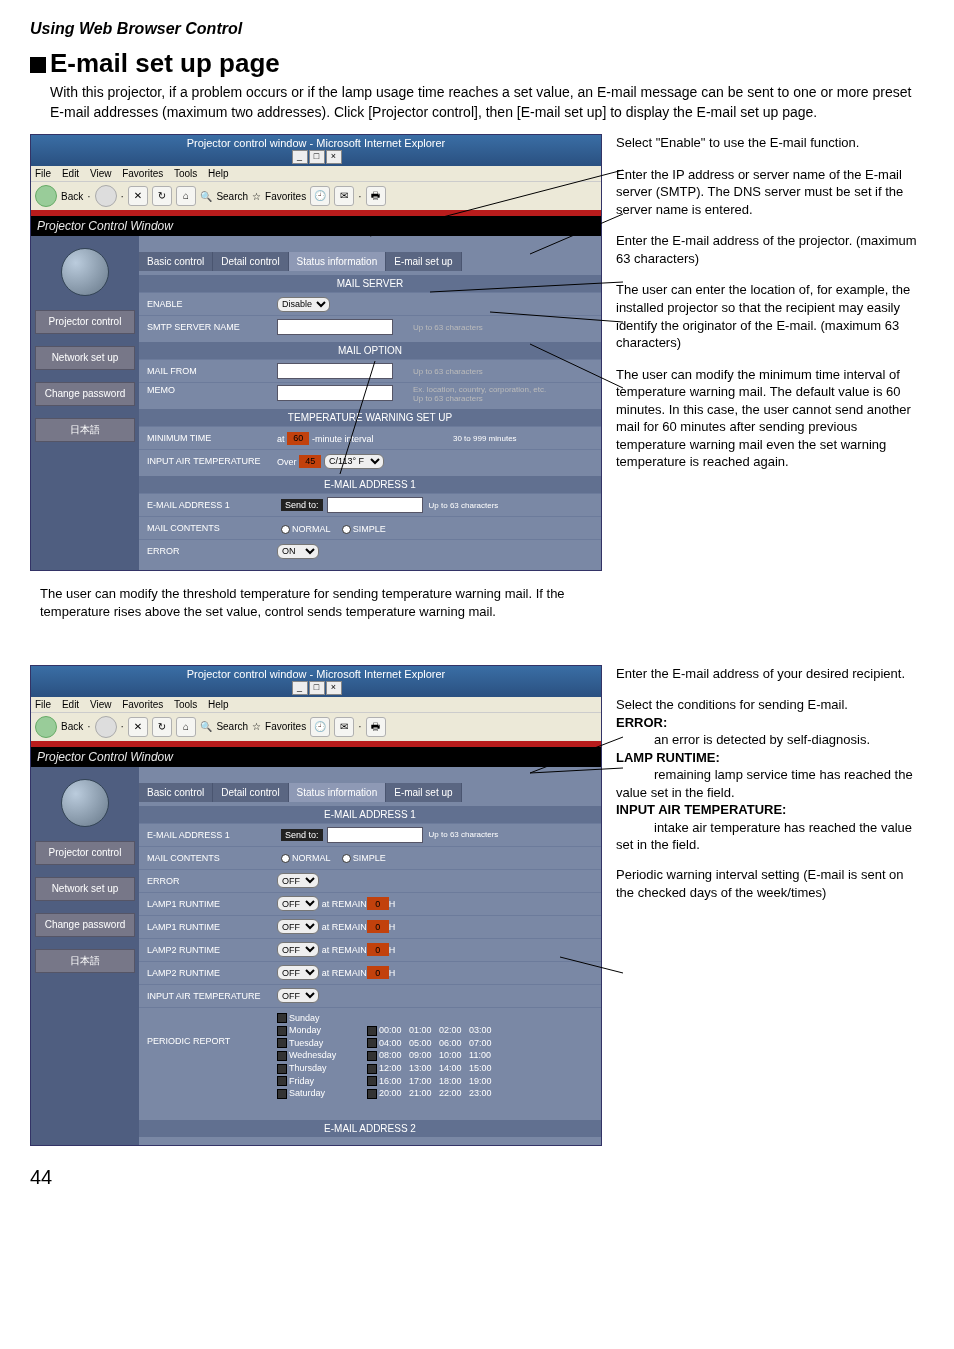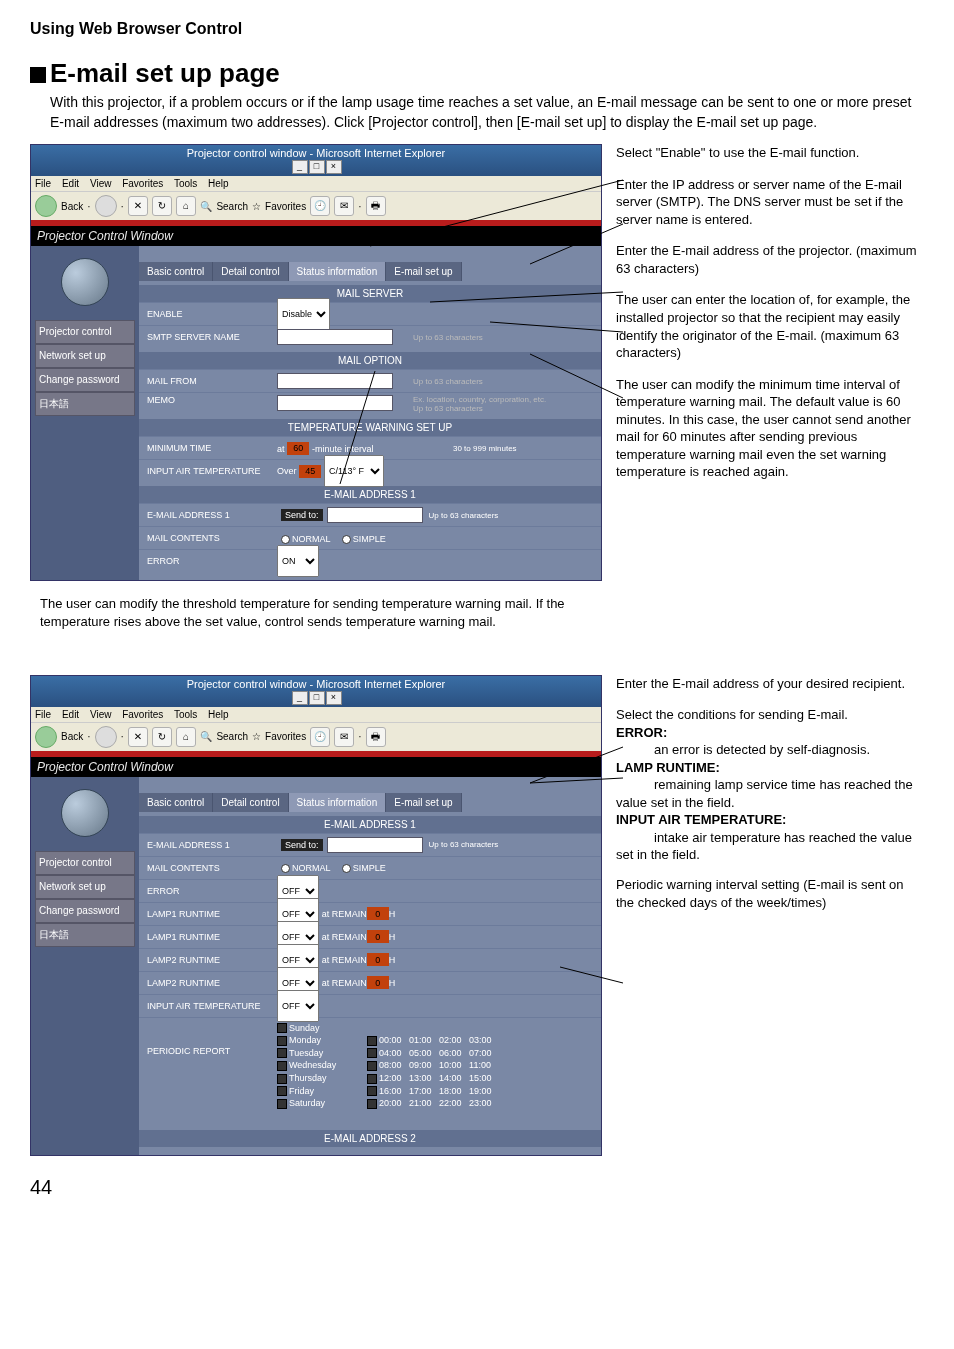--- a/index.html
+++ b/index.html
@@ -6,21 +6,22 @@
     font-family: Arial, sans-serif;
     margin: 0;
     padding: 20px 30px;
     width: 894px;
     font-size: 13px;
     color: #000;
   }
   .section-title {
     font-weight: bold;
     font-size: 16px;
-    margin-bottom: 20px;
+    margin-bottom: 10px;
+    font-style: italic;
   }
   h1 {
     font-size: 26px;
     margin: 5px 0 4px 0;
   }
   .square { display:inline-block; width:16px; height:16px; background:#000; margin-right:4px; vertical-align:middle; }
   .intro { margin: 0 0 12px 20px; line-height:1.4; font-size:14px; }
   .page-num { font-size:20px; margin-top:20px; }
 
   .browser-frame {
@@ -57,35 +58,35 @@
     gap:4px;
   }
   .tb-btn { display:inline-block; width:18px; height:18px; border:1px solid #b0b0b0; border-radius:3px; background:#f5f5f2; text-align:center; line-height:17px; }
   .tb-back { width:20px;height:20px; border-radius:50%; background:#9c9; border:1px solid #6a6;}
   .tb-fwd { width:20px;height:20px; border-radius:50%; background:#ddd; border:1px solid #aaa;}
 
   .pcw-caption { background:#000; color:#e8e8e8; padding:3px 6px; font-style:italic; font-size:12px;}
   .pcw-body { display:flex; background:#4f5e80; }
   .sidebar { width:100px; padding:6px 4px; }
   .globe { width:46px; height:46px; border-radius:50%; background:radial-gradient(circle at 30% 30%,#bcd,#678); margin:6px auto 14px; border:1px solid #345;}
-  .side-tab { background:#778; color:#fff; font-size:10px; padding:5px 3px; margin-bottom:0; text-align:left; border:1px solid #556; line-height:1.2;}
+  .side-tab { background:#778; color:#fff; font-size:10px; padding:5px 3px; margin-bottom:12px; text-align:center; border:1px solid #556; line-height:1.2;}
   .side-tab-lang { font-family: 'MS PGothic', sans-serif; }
 
   .main-area { flex:1; background:#7a88a5; padding:16px 0 8px 0;}
   .tab-row { display:flex; }
   .top-tab { background:#5a6682; color:#fff; font-size:10px; padding:4px 8px; border-right:1px solid #4a5570; }
   .top-tab.active { background:#8e99b5; }
 
   .section-header { background:#617090; color:#fff; text-align:center; padding:3px; font-size:10px; margin-top:4px;}
   .form-row { display:flex; align-items:center; background:#7a88a5; border-top:1px solid #6c7b9b; height:22px;}
   .form-row .lbl { width:130px; padding-left:8px; color:#fff; font-size:9px;}
   .form-row .ctrl { flex:0 0 auto; width:130px; }
   .form-row .hint { flex:1; color:#bbb; font-size:8px; padding-left:6px;}
   input.tiny { width:110px; height:12px; font-size:9px; border:1px solid #556; background:#fff;}
-  select.tiny { font-size:9px; height:32px;}
+  select.tiny { font-size:9px; height:15px;border-radius:6px;}
   input.micro { width:18px; height:11px; font-size:9px; background:#c2410c; border:none; text-align:center;}
   .inline-txt { color:#fff; font-size:9px;}
   .blk { background:#222; color:#fff; font-size:9px; padding:1px 4px; margin:0 4px;}
   .radio-dot { display:inline-block; width:7px; height:7px; border-radius:50%; background:#fff; border:1px solid #333; margin-right:2px; vertical-align:middle;}
 
   .diagram-wrap { display:flex; align-items:flex-start; gap:0; }
   .callouts { flex:1; padding-left:14px; font-size:13px; line-height:1.35;}
   .callouts p { margin: 0 0 14px 0;}
   .below-caption { margin-top:14px; font-size:13px; line-height:1.4; max-width:540px; margin-left:10px;}
 

